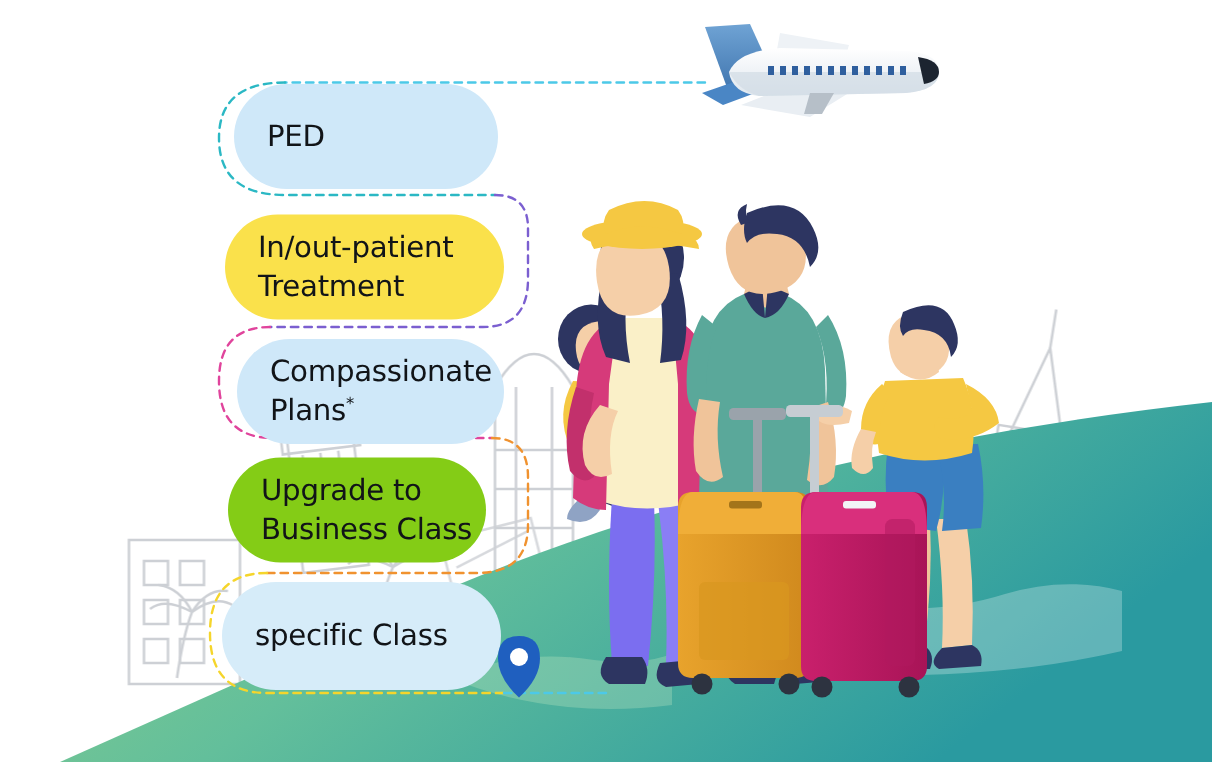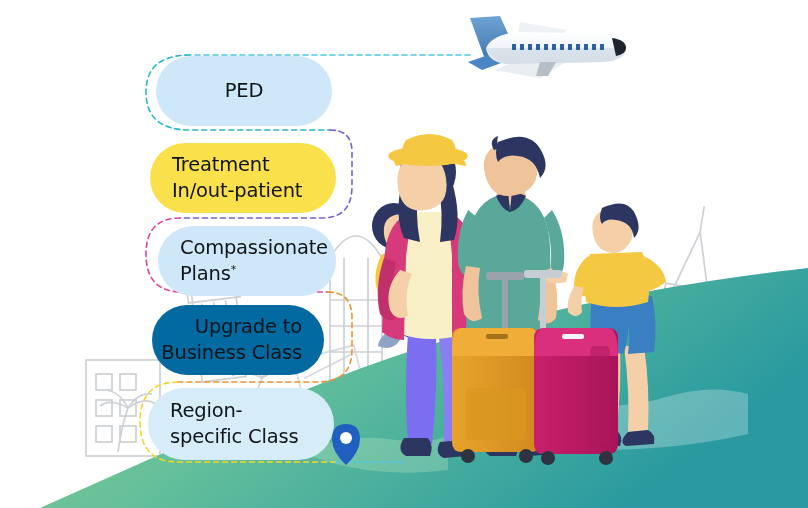--- a/index.html
+++ b/index.html
@@ -5,24 +5,24 @@
   html,body{margin:0;padding:0;background:#ffffff;}
   body{width:808px;height:508px;overflow:hidden;
        font-family:"DejaVu Sans","Liberation Sans",sans-serif;}
   #stage{position:relative;width:808px;height:508px;background:#ffffff;overflow:hidden;}
   #bg-svg,#art-svg{position:absolute;left:0;top:0;width:808px;height:508px;}
   .pill{position:absolute;display:flex;flex-direction:column;justify-content:center;
         border-radius:40px;box-sizing:border-box;padding:10px 22px;z-index:6;}
   .pill span{display:block;font-size:19.5px;line-height:1.32;color:#111418;
              letter-spacing:-.2px;white-space:nowrap;font-weight:400;}
   .pill sup{font-size:11px;vertical-align:super;line-height:0;}
-  #p0{left:156px;top:56px;width:176px;height:70px;background:#cfe8f9;align-items:center;}
+  #p0{left:156px;top:56px;width:176px;height:70px;background:#cfe8f9;}
   #p1{left:150px;top:143px;width:186px;height:70px;background:#fae14b;}
   #p2{left:158px;top:226px;width:178px;height:70px;background:#cfe8f9;}
-  #p3{left:152px;top:305px;width:172px;height:70px;background:#0369a1;align-items:flex-end;}
+  #p3{left:152px;top:305px;width:172px;height:70px;background:#84cc16;}
   #p4{left:148px;top:388px;width:186px;height:72px;background:#d6ecf9;}
 </style>
 </head>
 <body>
 
 <div id="stage">
 
   <svg id="bg-svg" viewBox="0 0 808 508">
     <defs>
       <linearGradient id="gground" x1="0" y1="0" x2="1" y2="0.4">
@@ -132,33 +132,32 @@
       <path d="M328 292 Q352 292 352 318 L352 350 Q352 382 318 382 L178 382" stroke="#f0922f"></path>
       <path d="M178 382 Q140 382 140 422 Q140 462 178 462 L336 462" stroke="#f5d52b"></path>
       <path d="M336 462 L404 462" stroke="#4cc9e8"></path>
     </g>
   </svg>
 
   <div class="pill" id="p0">
     <span>PED</span>
   </div>
   <div class="pill" id="p1">
+    <span>In/out-patient</span>
     <span>Treatment</span>
-    <span>In/out-patient</span>
   </div>
   <div class="pill" id="p2">
     <span>Compassionate</span>
     <span><em style="font-style:normal">Plans</em><sup>*</sup></span>
   </div>
   <div class="pill" id="p3">
     <span>Upgrade to</span>
     <span>Business Class</span>
   </div>
   <div class="pill" id="p4">
-    <span>Region-</span>
     <span>specific Class</span>
   </div>
 
   <svg id="art-svg" viewBox="0 0 808 508" style="z-index:8">
     <defs>
       <linearGradient id="gfus" x1="0" y1="0" x2="0" y2="1">
         <stop offset="0" stop-color="#ffffff"></stop>
           <stop offset="1" stop-color="#dfe7ee"></stop>
       </linearGradient>
       <linearGradient id="gtail" x1="0" y1="0" x2="0" y2="1">

